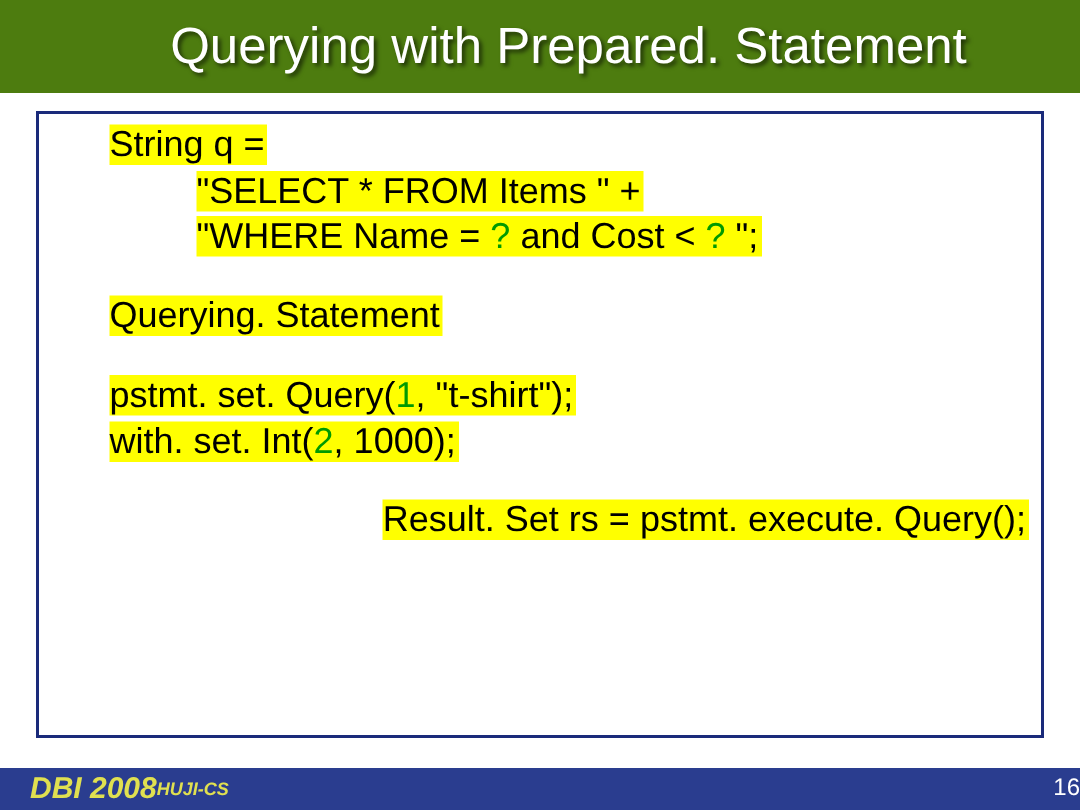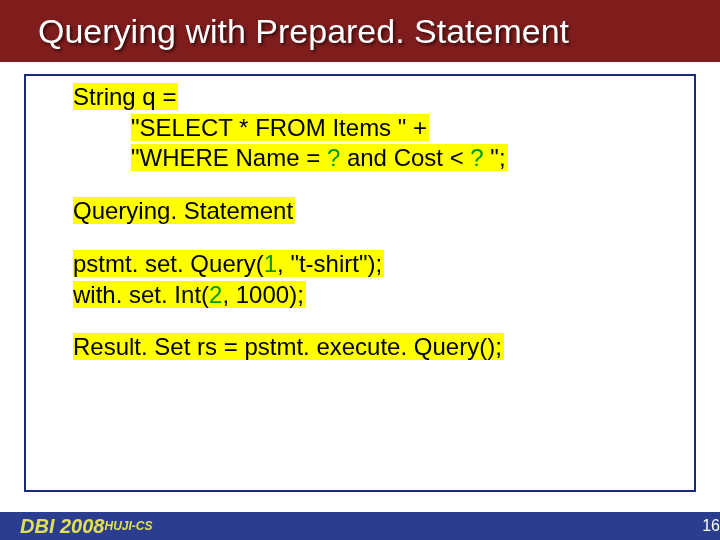--- a/index.html
+++ b/index.html
@@ -7,24 +7,25 @@
     width: 720px;
     height: 540px;
     background: #fff;
     font-family: Arial, Helvetica, sans-serif;
     position: relative;
     overflow: hidden;
   }
   .title-bar {
     width: 100%;
     height: 62px;
-    background: #7f1d1d;
+    background: #4d7c0f;
     display: flex;
     align-items: center;
     padding-left: 38px;
+    justify-content: center;
   }
   .title-text {
     color: #fff;
     font-size: 34px;
     font-weight: 400;
     text-shadow: 2px 2px 3px rgba(0,0,0,0.6);
   }
   .content {
     margin: 12px 24px 0 24px;
     border: 2px solid #1a2a7a;
@@ -93,21 +94,21 @@
 
   <div class="code-block">
     <div><span class="hl">Querying. Statement </span></div>
   </div>
 
   <div class="code-block">
     <div><span class="hl"><span>pstmt. set. Query(</span><span class="green">1</span><span>, "t-shirt");</span></span></div>
     <div><span class="hl"><span>with. set. Int(</span><span class="green">2</span><span>, 1000);</span></span></div>
   </div>
 
-  <div class="code-block" style="margin-bottom:0;">
+  <div class="code-block" style="margin-bottom:0;text-align:right;">
     <div><span class="hl">Result. Set rs = pstmt. execute. Query();</span></div>
   </div>
 
 </div>
 
 <div class="footer">
   <div class="footer-left">DBI 2008</div>
   <div class="footer-center">HUJI-CS</div>
   <div class="footer-right">16</div>
 </div>

